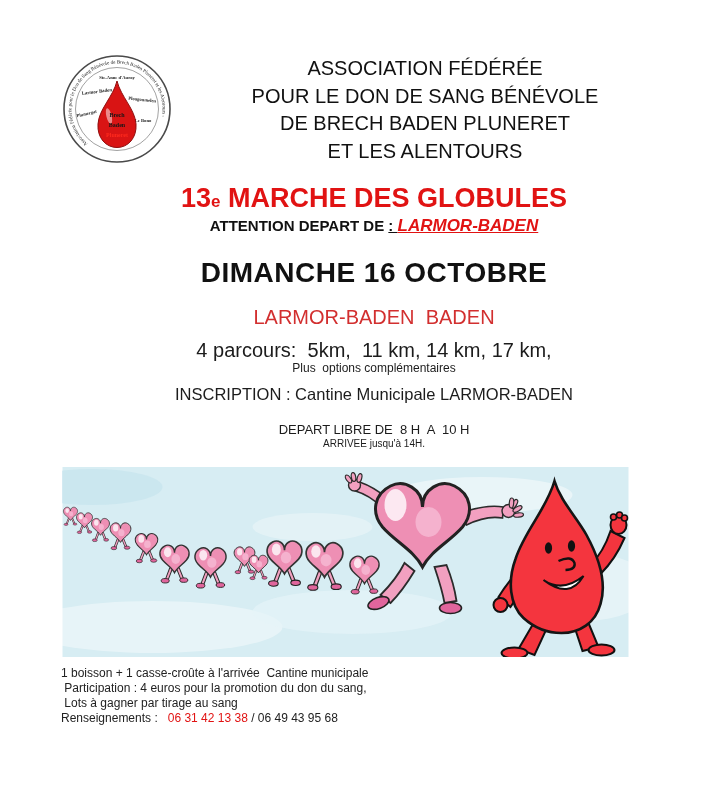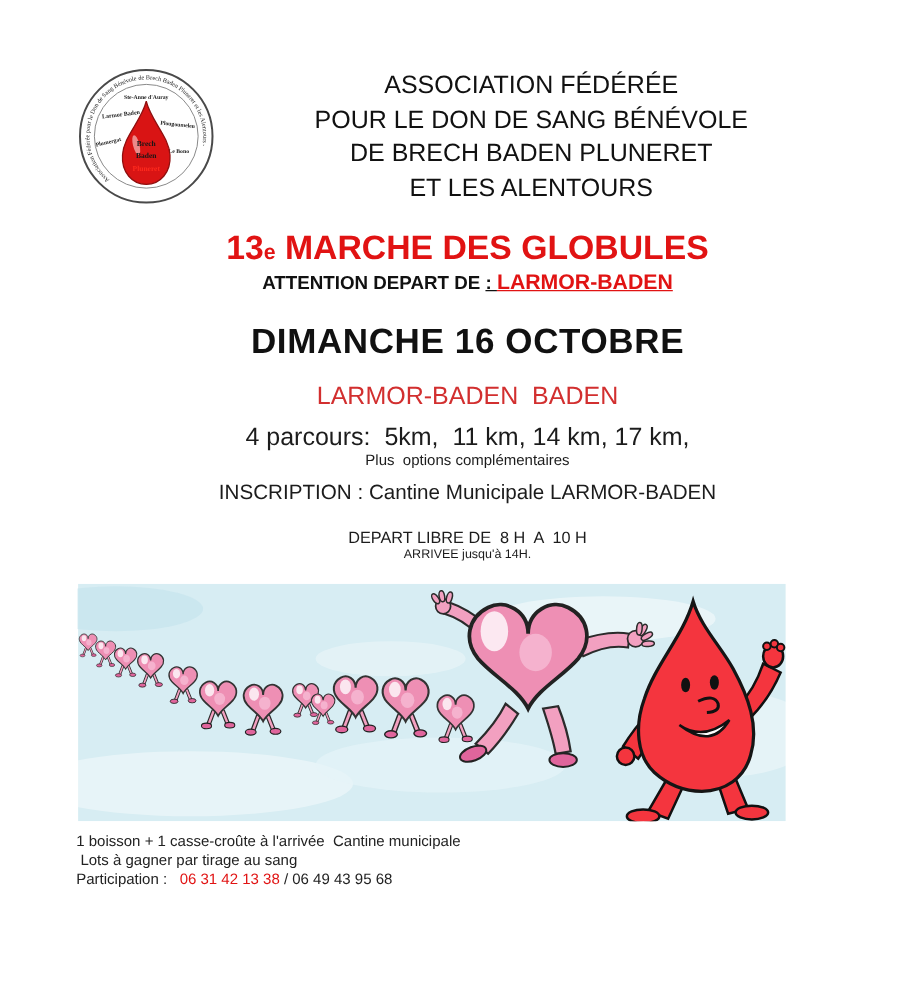--- a/index.html
+++ b/index.html
@@ -13,21 +13,21 @@
   .logo svg{width:110px;height:110px;}
 
   .header{left:170px;top:55px;width:510px;text-align:center;
           font-size:20px;line-height:27.5px;font-weight:400;color:#111;}
 
   .title{top:183px;color:var(--accent-red,#e11313);font-weight:700;font-size:27px;}
   .title .ord{font-size:17px;}
 
   .attention{top:216px;font-size:15px;font-weight:700;color:#111;}
   .attention .att-colon{text-decoration:underline;}
-  .attention .att-dest{color:var(--accent-red,#e11313);font-size:17px;
+  .attention .att-dest{color:var(--accent-red,#e11313);font-style:italic;font-size:17px;
                        text-decoration:underline;}
 
   .date-line{top:257px;font-size:28px;font-weight:700;color:#111;letter-spacing:0.5px;}
   .location-line{top:306px;font-size:20px;color:var(--location-red,#d22f2f);}
   .courses{top:339px;font-size:20px;color:#1c1c1c;}
   .courses-note{top:361px;font-size:12px;color:#1c1c1c;}
   .inscription{top:385px;font-size:16.5px;color:#1c1c1c;text-align:center;}
   .depart{top:422px;font-size:13px;color:#1c1c1c;}
   .arrivee{top:438px;font-size:10px;color:#1c1c1c;}
 
@@ -180,15 +180,16 @@
       <ellipse cx="486" cy="81" rx="3.6" ry="5.8" fill="#111"></ellipse>
       <ellipse cx="509" cy="79" rx="3.6" ry="5.8" fill="#111"></ellipse>
       <path d="M496,94 q13,-6 16,2 q1.5,6.5 -9,7" fill="none" stroke="#111" stroke-width="2.4"></path>
       <path d="M481,113 Q500,126 521,109 Q507,133 481,113 Z" fill="#ffffff" stroke="#111" stroke-width="2"></path>
     </g>
   </svg>
 </div>
 
 <div class="abs footer">
   <div class="pre">1 boisson + 1 casse-croûte à l'arrivée  Cantine municipale</div>
+  <div class="pre"> Participation : 4 euros pour la promotion du don du sang,</div>
   <div class="pre"> Lots à gagner par tirage au sang</div>
-  <div class="pre"><span>Participation :   </span><span class="red">06 31 42 13 38</span><span> / 06 49 43 95 68</span></div>
+  <div class="pre"><span>Renseignements :   </span><span class="red">06 31 42 13 38</span><span> / 06 49 43 95 68</span></div>
 </div>
 
 </body></html>

